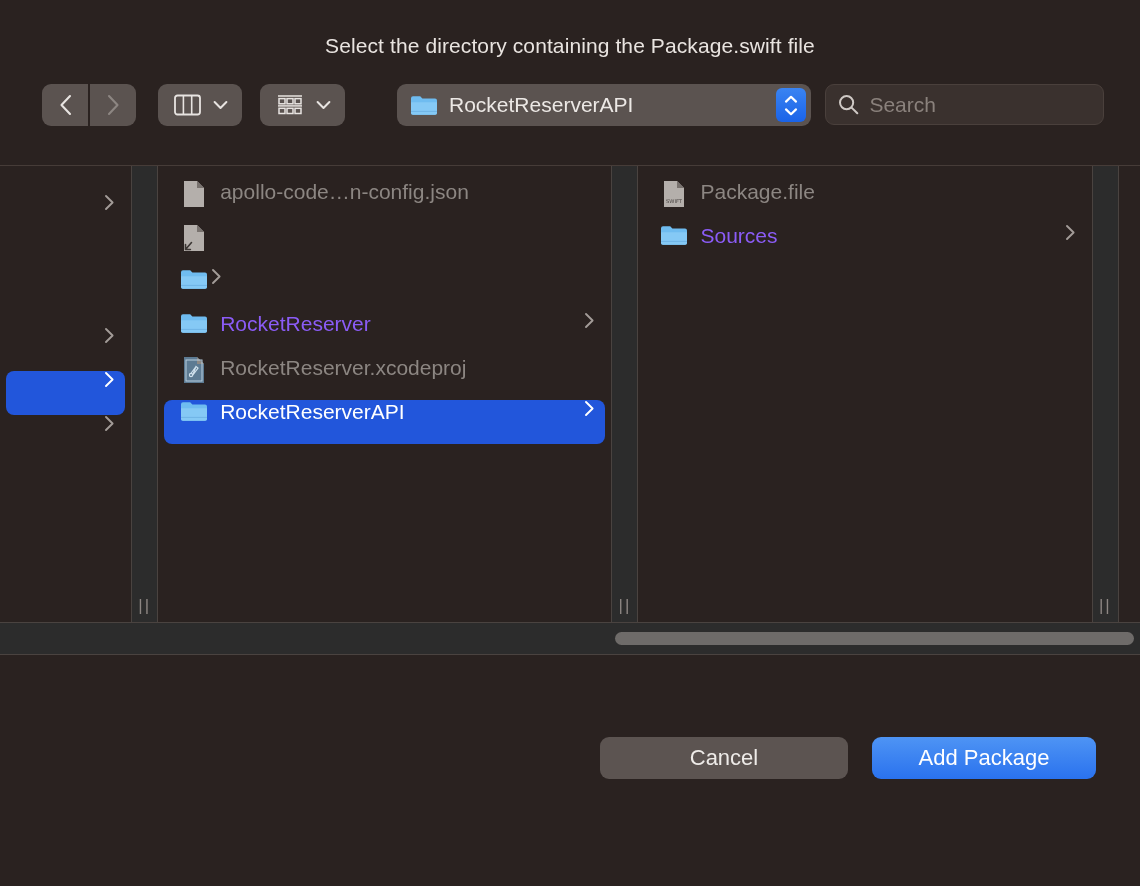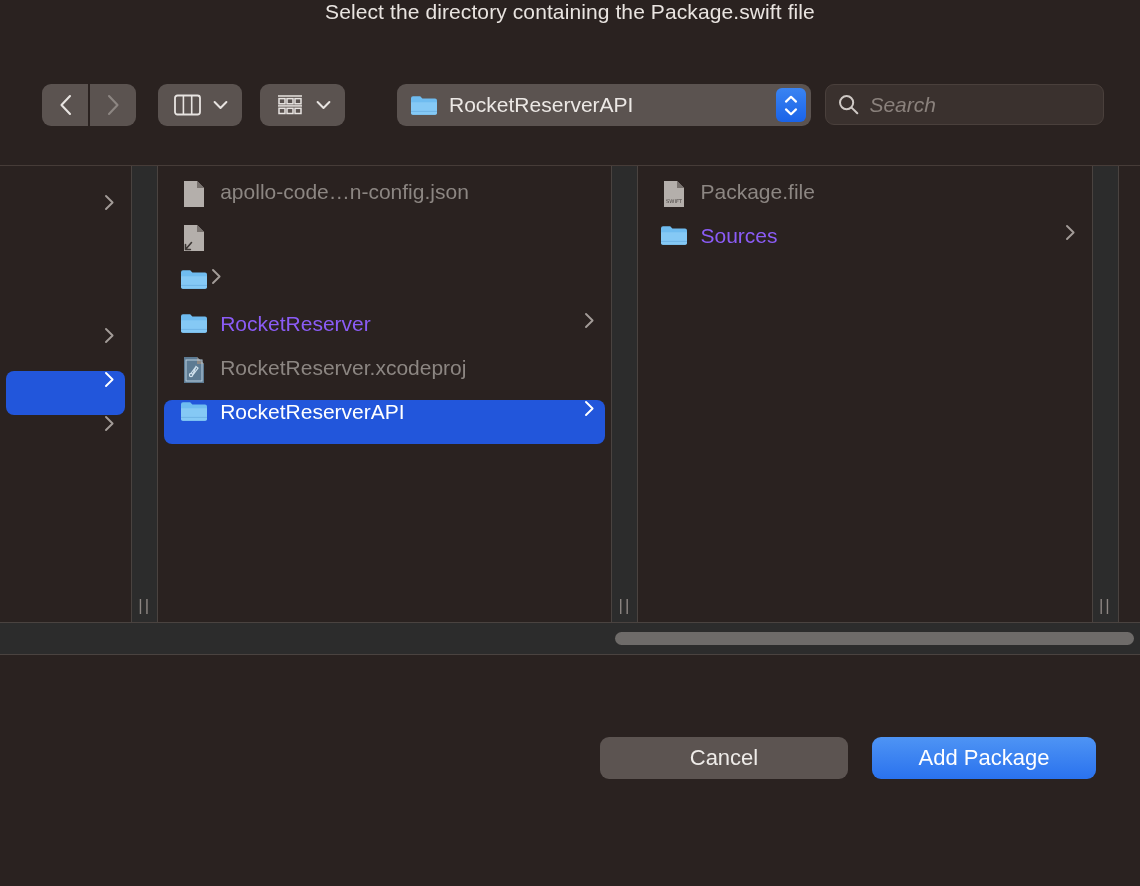--- a/index.html
+++ b/index.html
@@ -13,21 +13,21 @@
   #dialog {
     position: relative;
     width: 1140px; height: 886px;
     background: #2a2220;
     display: flex; flex-direction: column;
   }
 
   
   .titlebar {
     height: 58px; flex: 0 0 58px;
-    display: flex; align-items: flex-start; justify-content: center;
+    display: flex; align-items: flex-end; justify-content: center;
   }
   .title-text {
     font-size: 21px; color: #e9e4e0; letter-spacing: 0.1px;
   }
 
   
   .toolbar {
     height: 107px; flex: 0 0 107px;
     display: flex; align-items: flex-start;
     padding: 26px 36px 0 42px;
@@ -71,21 +71,20 @@
     background: linear-gradient(#3a84f2, #1a63e8);
     display: flex; flex-direction: column; align-items: center;
     justify-content: center; gap: 3px; flex: 0 0 30px;
   }
 
   .search-field {
     background: #3a312e; border: 1px solid #4a403c;
     height: 41px; border-radius: 9px; width: 306px;
     display: flex; align-items: center; padding: 0 12px; gap: 10px;
     cursor: text;
-    font-style: italic;
   }
   .search-ph { font-size: 21px; color: #8a817c; }
 
   
   .divider-h { height: 1px; background: #463c38; flex: 0 0 1px; }
 
   .browser {
     position: relative;
     flex: 1 1 auto;
     display: flex;

